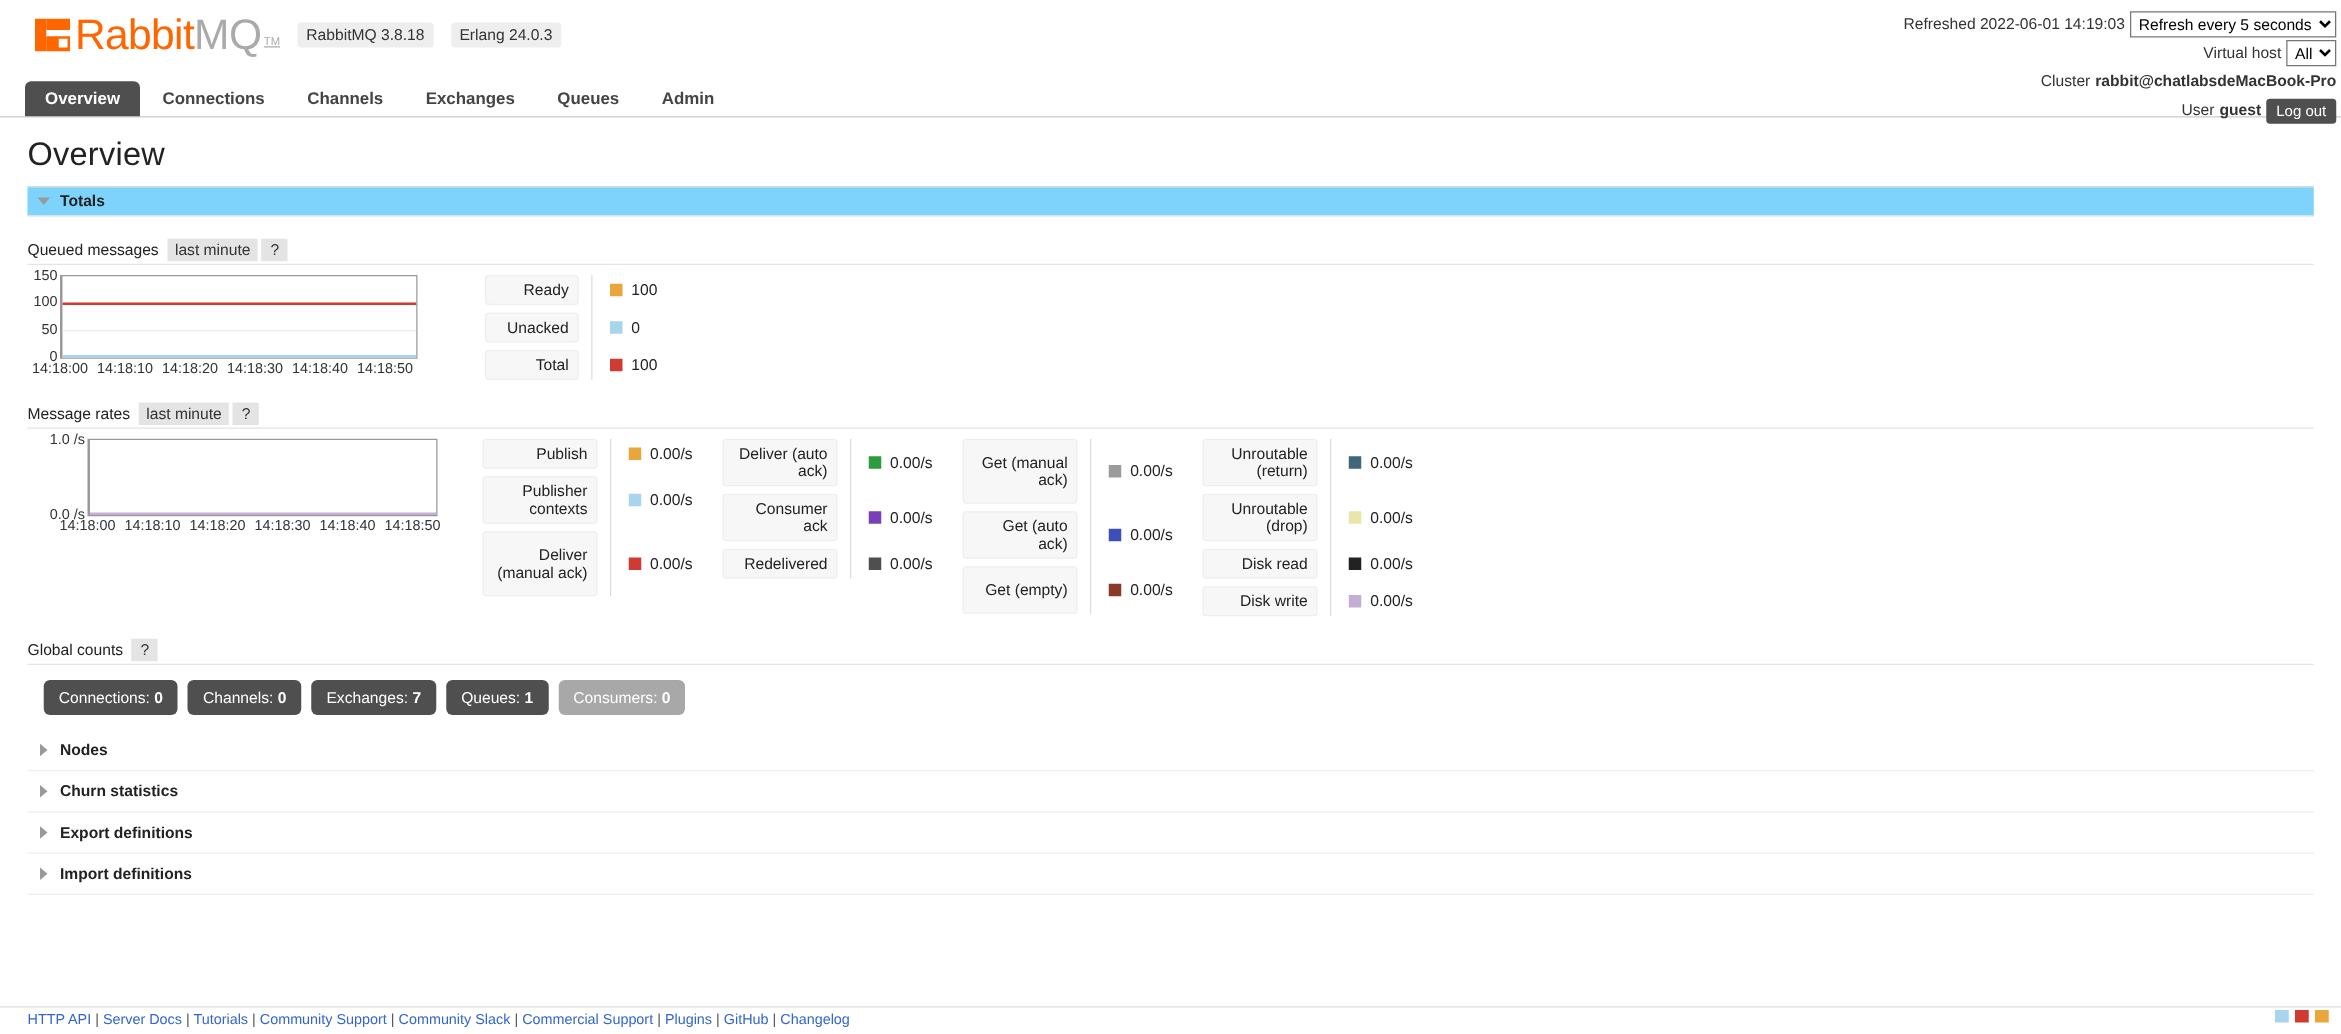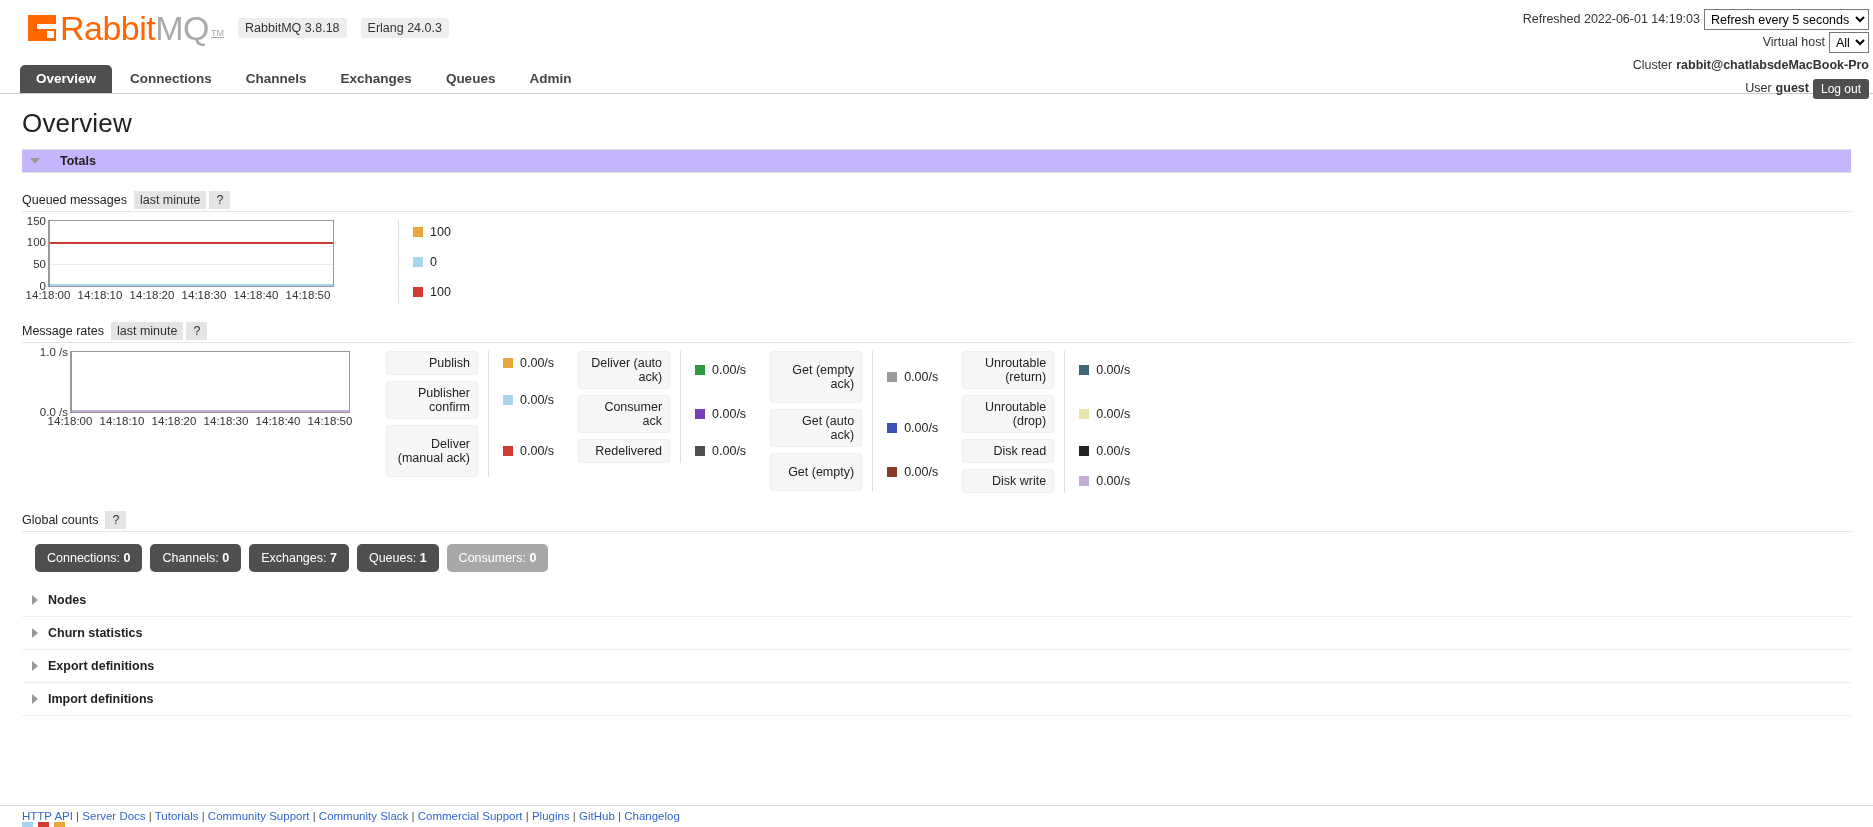--- a/index.html
+++ b/index.html
@@ -129,30 +129,30 @@
   #main { padding: 0 22px; }
   h1#page-title {
     font-size: 26px;
     font-weight: normal;
     color: #222;
     margin: 14px 0 10px 0;
     letter-spacing: 0.2px;
   }
 
   .section-bar {
-    background: #c4b5fd;
+    background: #7dd3fc;
     border-top: 1px solid #e0e0e0;
     border-bottom: 1px solid #e0e0e0;
     padding: 4px 0 4px 8px;
     font-size: 12.5px;
     font-weight: bold;
     color: #222;
     display: flex;
     align-items: center;
-    gap: 20px;
+    gap: 8px;
     cursor: pointer;
   }
   .tri-down {
     width: 0; height: 0;
     border-left: 5px solid transparent;
     border-right: 5px solid transparent;
     border-top: 6px solid #999;
   }
   .tri-right {
     width: 0; height: 0;
@@ -306,21 +306,20 @@
     left: 0; right: 0; bottom: 0;
     height: 22px;
     border-top: 1px solid #ddd;
     font-size: 11.5px;
     color: #555;
     padding: 4px 10px 12px 22px;
     display: flex;
     justify-content: space-between;
     overflow: hidden;
     white-space: nowrap;
-    flex-direction: column;
   }
   #footer a { color: #36c; text-decoration: none; }
   #footer .right { display: flex; align-items: center; gap: 5px; }
   .hb { width: 11px; height: 10px; display: inline-block; }
 </style>
 </head>
 <body>
 
 <div id="header">
 
@@ -404,20 +403,25 @@
           <span class="xtick">14:18:10</span>
           <span class="xtick">14:18:20</span>
           <span class="xtick">14:18:30</span>
           <span class="xtick">14:18:40</span>
           <span class="xtick">14:18:50</span>
         </div>
     </div>
 
     <div class="stat-groups" style="margin-left:30px;">
       <div class="stat-group">
+        <div class="stat-labels">
+            <div class="stat-label w1">Ready</div>
+            <div class="stat-label w1">Unacked</div>
+            <div class="stat-label w1">Total</div>
+          </div>
         <div class="stat-values" style="padding-left:14px;border-left:1px solid #ddd;">
             <div class="stat-value">
               <span class="swatch" style="background: rgb(233, 166, 58);"></span>
               <span>100</span>
             </div>
             <div class="stat-value">
               <span class="swatch" style="background: rgb(168, 212, 238);"></span>
               <span>0</span>
             </div>
             <div class="stat-value">
@@ -449,21 +453,21 @@
           <span class="xtick">14:18:30</span>
           <span class="xtick">14:18:40</span>
           <span class="xtick">14:18:50</span>
         </div>
     </div>
 
     <div class="stat-groups" id="rate-groups" style="margin-left:6px;">
         <div class="stat-group">
           <div class="stat-labels">
             <div class="stat-label w2">Publish</div>
-            <div class="stat-label w2 two-line">Publisher confirm</div>
+            <div class="stat-label w2 two-line">Publisher contexts</div>
             <div class="stat-label w2 three-line">Deliver (manual ack)</div>
           </div>
           <div class="stat-values" style="padding-left: 14px; border-left: 1px solid rgb(221, 221, 221);">
             <div class="stat-value">
               <span class="swatch" style="background: rgb(233, 166, 58);"></span>
               <span>0.00/s</span>
             </div>
             <div class="stat-value two-line">
               <span class="swatch" style="background: rgb(168, 212, 238);"></span>
               <span>0.00/s</span>
@@ -490,21 +494,21 @@
               <span>0.00/s</span>
             </div>
             <div class="stat-value">
               <span class="swatch" style="background: rgb(79, 79, 79);"></span>
               <span>0.00/s</span>
             </div>
           </div>
         </div>
         <div class="stat-group">
           <div class="stat-labels">
-            <div class="stat-label w2 three-line">Get (empty ack)</div>
+            <div class="stat-label w2 three-line">Get (manual ack)</div>
             <div class="stat-label w2 two-line">Get (auto ack)</div>
             <div class="stat-label w2 two-line">Get (empty)</div>
           </div>
           <div class="stat-values" style="padding-left: 14px; border-left: 1px solid rgb(221, 221, 221);">
             <div class="stat-value three-line">
               <span class="swatch" style="background: rgb(155, 155, 155);"></span>
               <span>0.00/s</span>
             </div>
             <div class="stat-value two-line">
               <span class="swatch" style="background: rgb(59, 79, 184);"></span>

